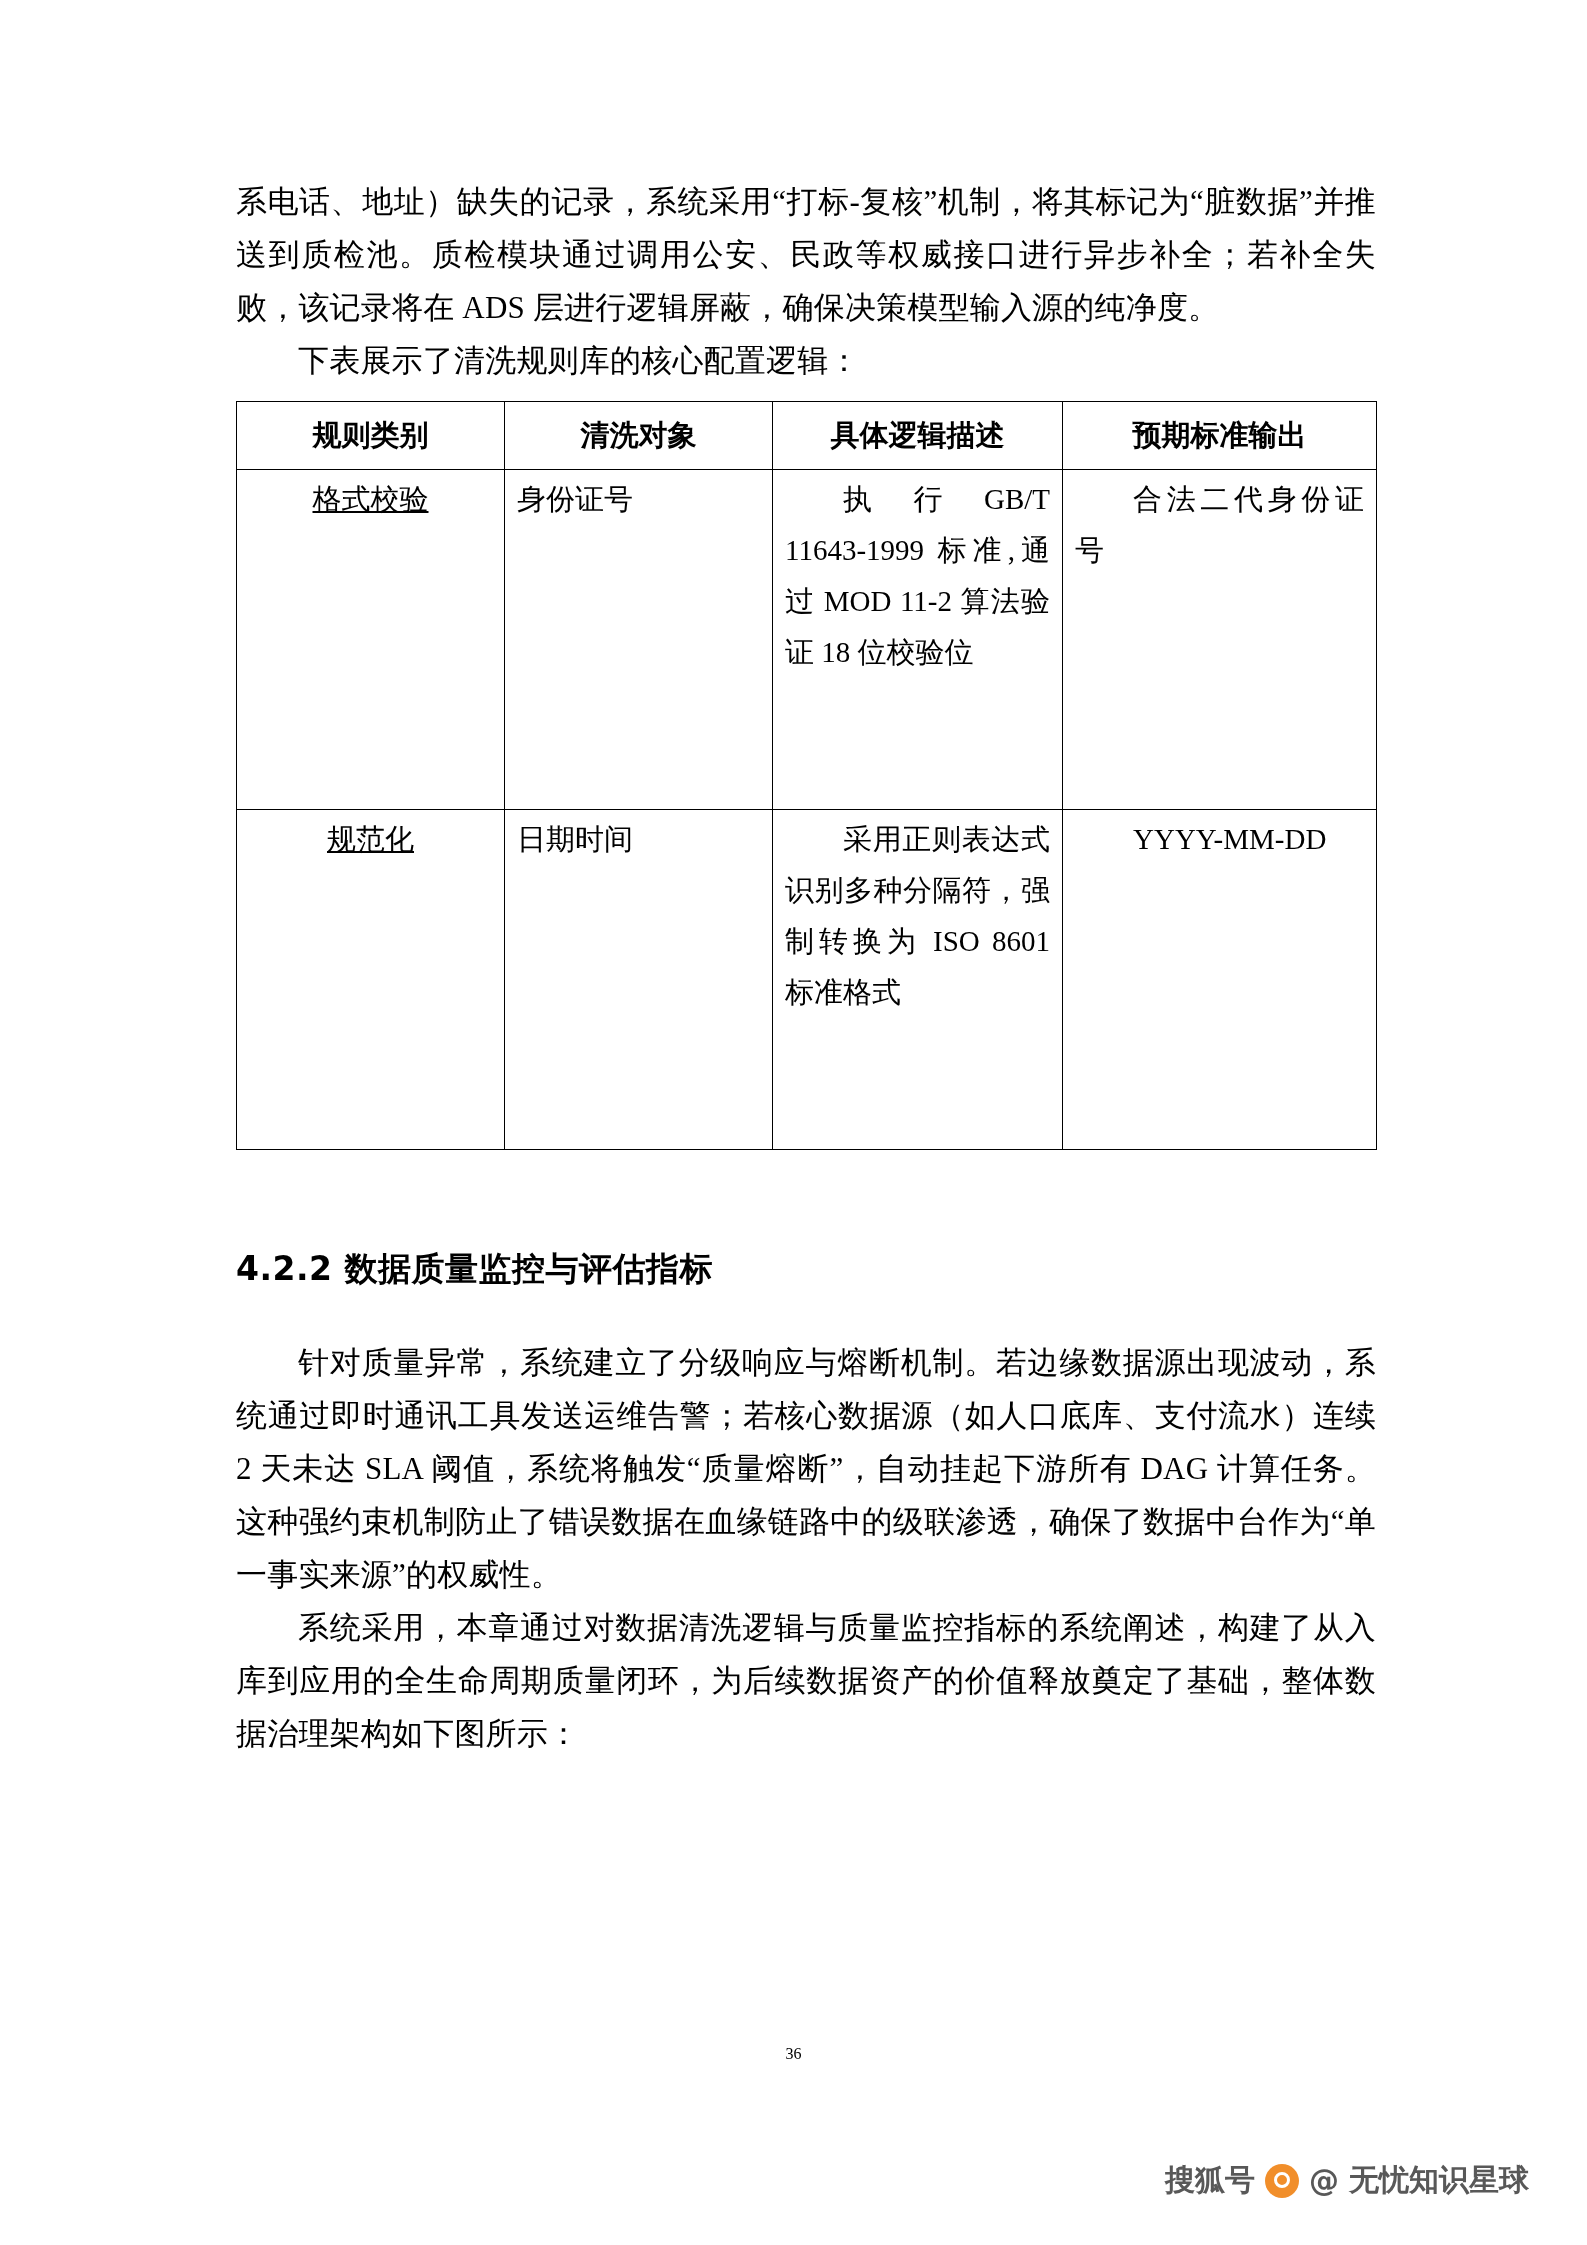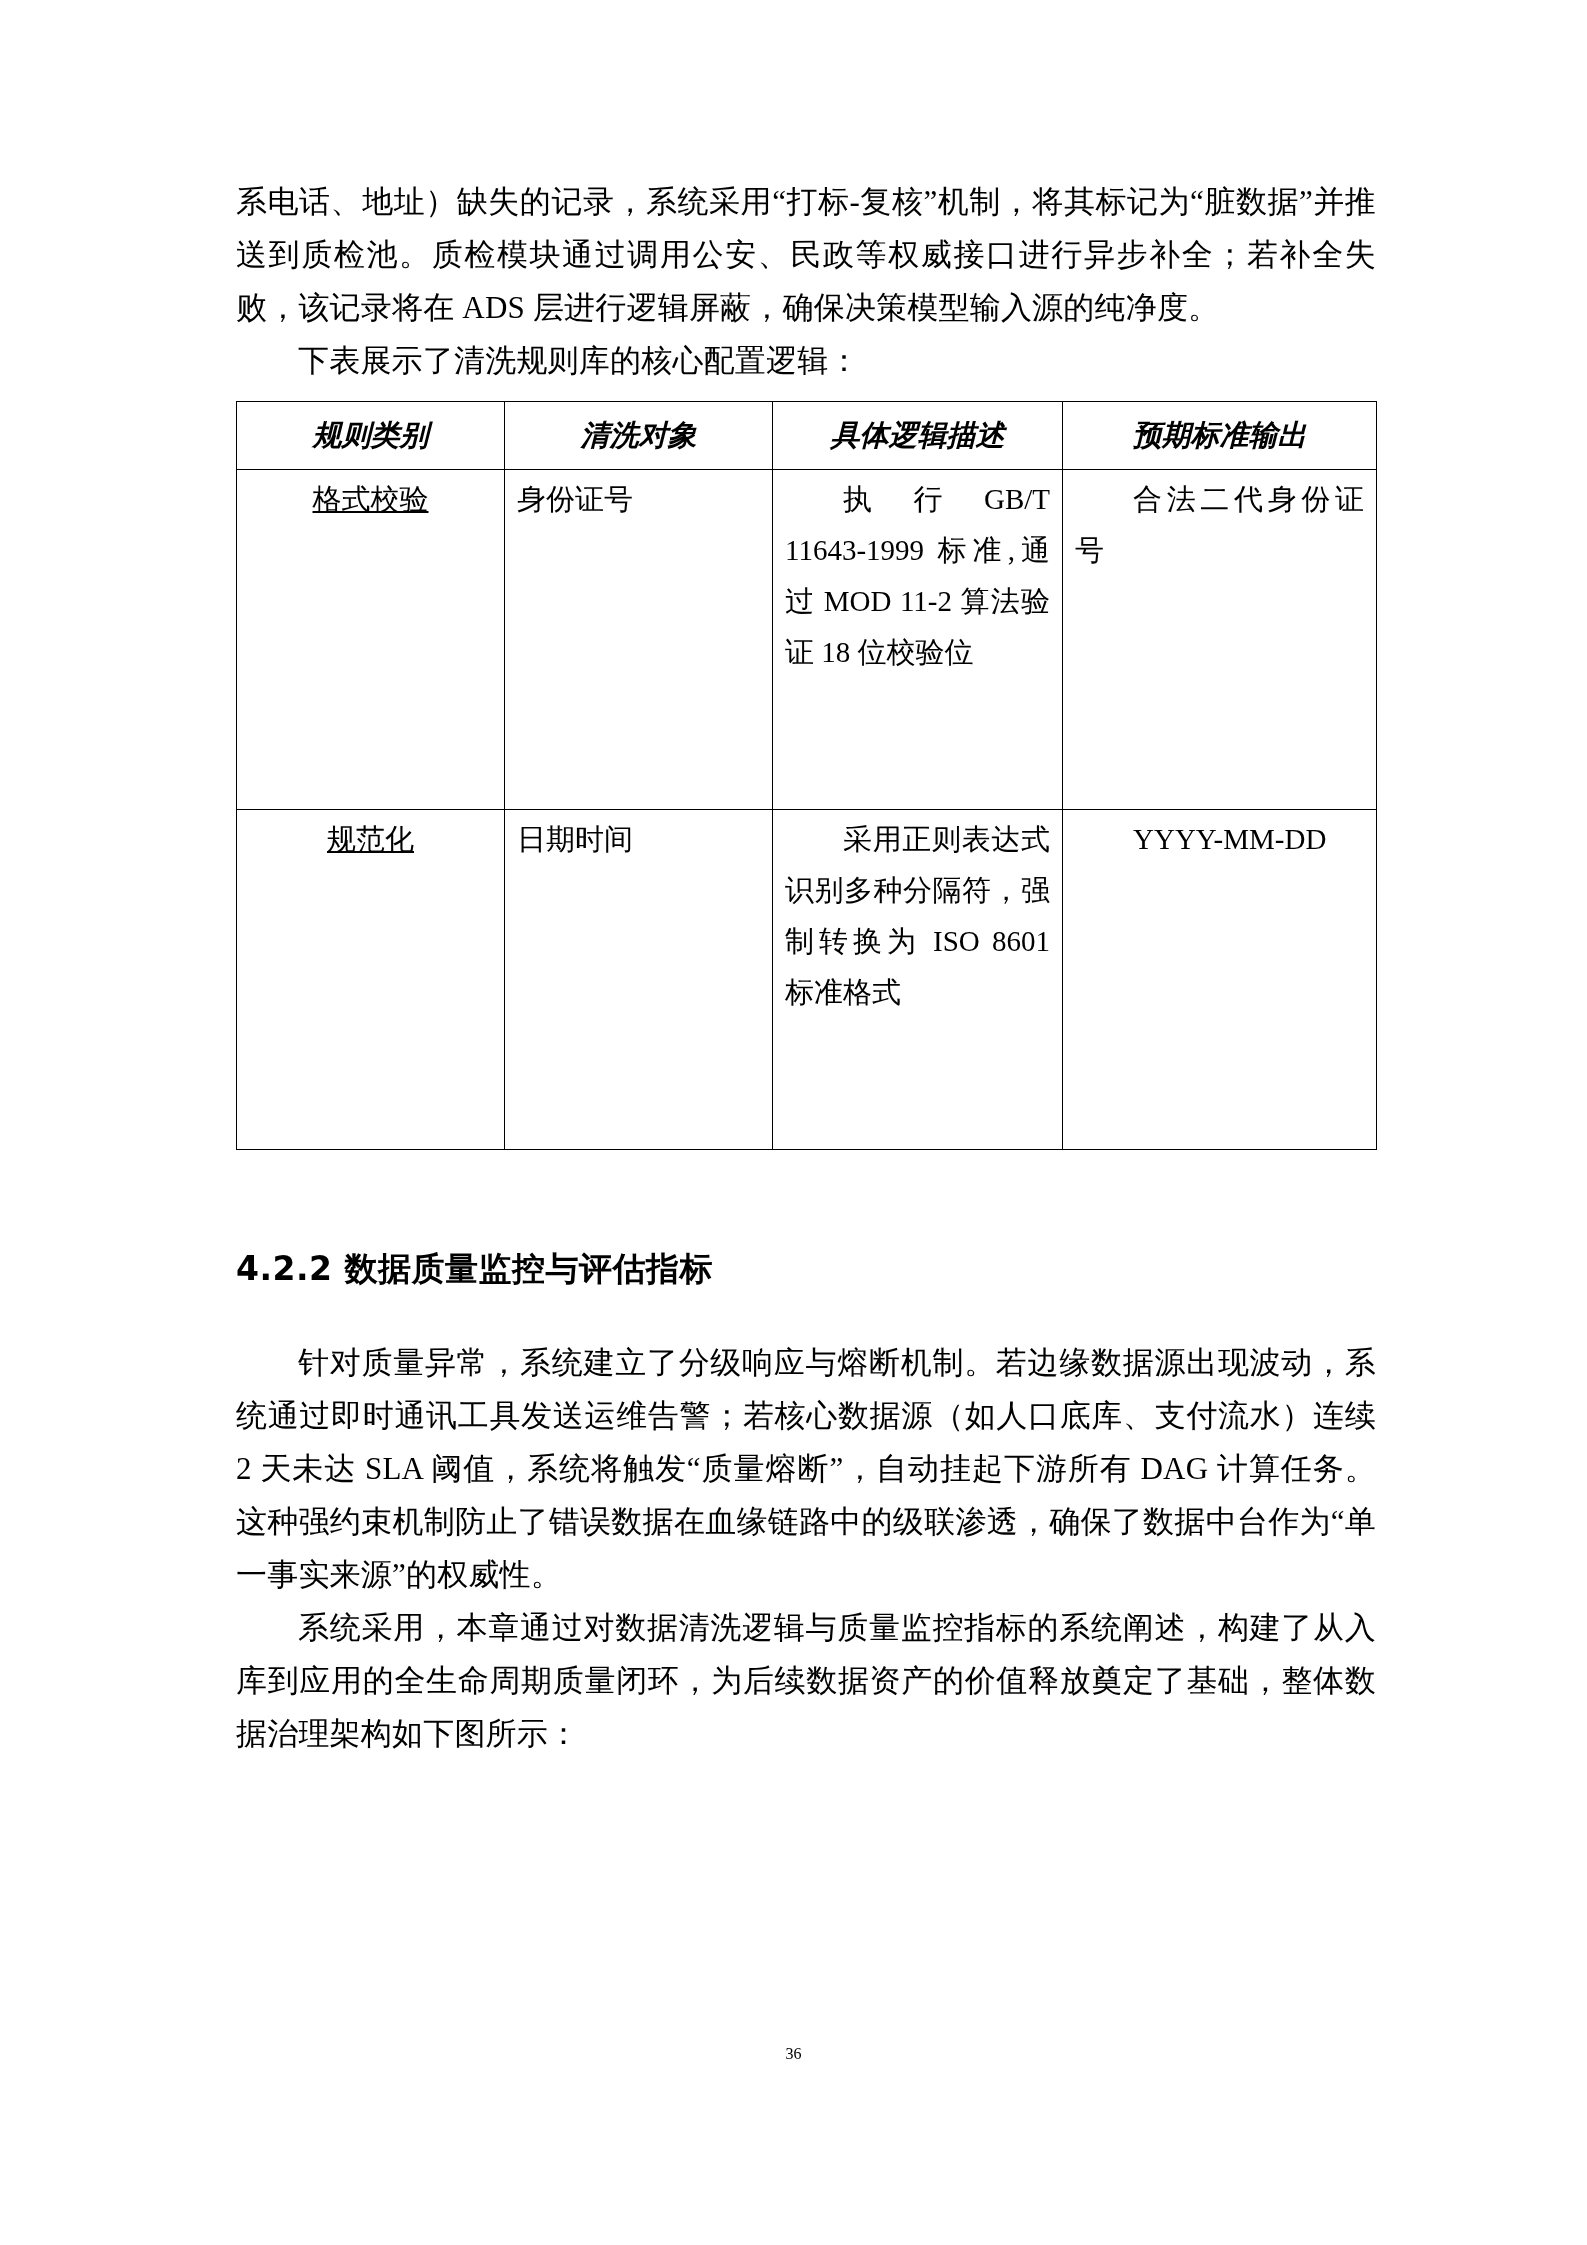--- a/index.html
+++ b/index.html
@@ -57,21 +57,20 @@
     padding: 4px 12px;
     vertical-align: top;
     box-sizing: border-box;
   }
   .rule-table th {
     text-align: center;
     font-weight: bold;
     padding-top: 8px;
     padding-bottom: 8px;
     vertical-align: middle;
-    font-style: italic;
   }
   .rule-table td.c1 { text-align: center; text-decoration: underline; }
   .rule-table td.c2 { text-align: left; }
   .rule-table td.c3 {
     text-align: justify;
     text-justify: inter-ideograph;
     text-indent: 58px;
   }
   .rule-table td.c4 {
     text-align: justify;
@@ -199,14 +198,20 @@
 
 
     <p class="para indent">针对质量异常，系统建立了分级响应与熔断机制。若边缘数据源出现波动，系统通过即时通讯工具发送运维告警；若核心数据源（如人口底库、支付流水）连续 2 天未达 SLA 阈值，系统将触发“质量熔断”，自动挂起下游所有 DAG 计算任务。这种强约束机制防止了错误数据在血缘链路中的级联渗透，确保了数据中台作为“单一事实来源”的权威性。</p>
 
     <p class="para indent">系统采用，本章通过对数据清洗逻辑与质量监控指标的系统阐述，构建了从入库到应用的全生命周期质量闭环，为后续数据资产的价值释放奠定了基础，整体数据治理架构如下图所示：</p>
 
   </div>
 
   <div class="page-number">36</div>
 
+  <div class="watermark">
+    <span>搜狐号</span>
+    <span class="wm-logo"></span>
+    <span class="wm-sep">@</span>
+    <span>无忧知识星球</span>
+  </div>
 
 </div>
 
 </body></html>

